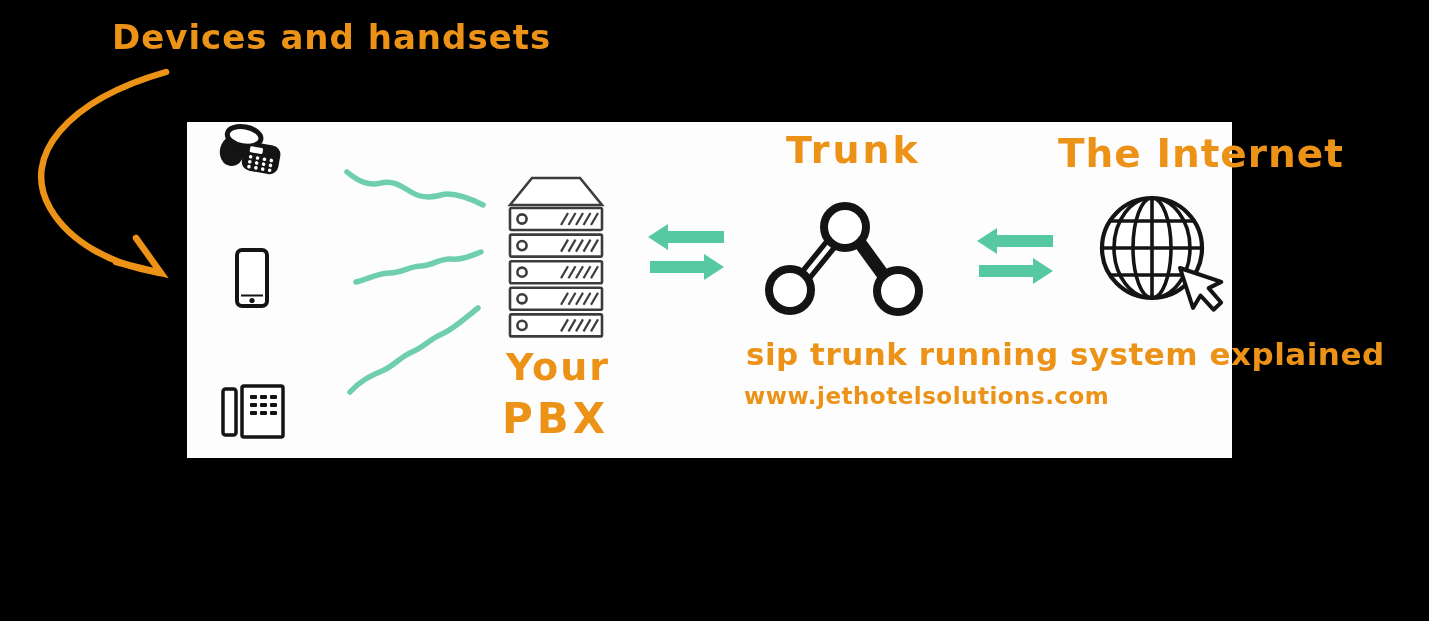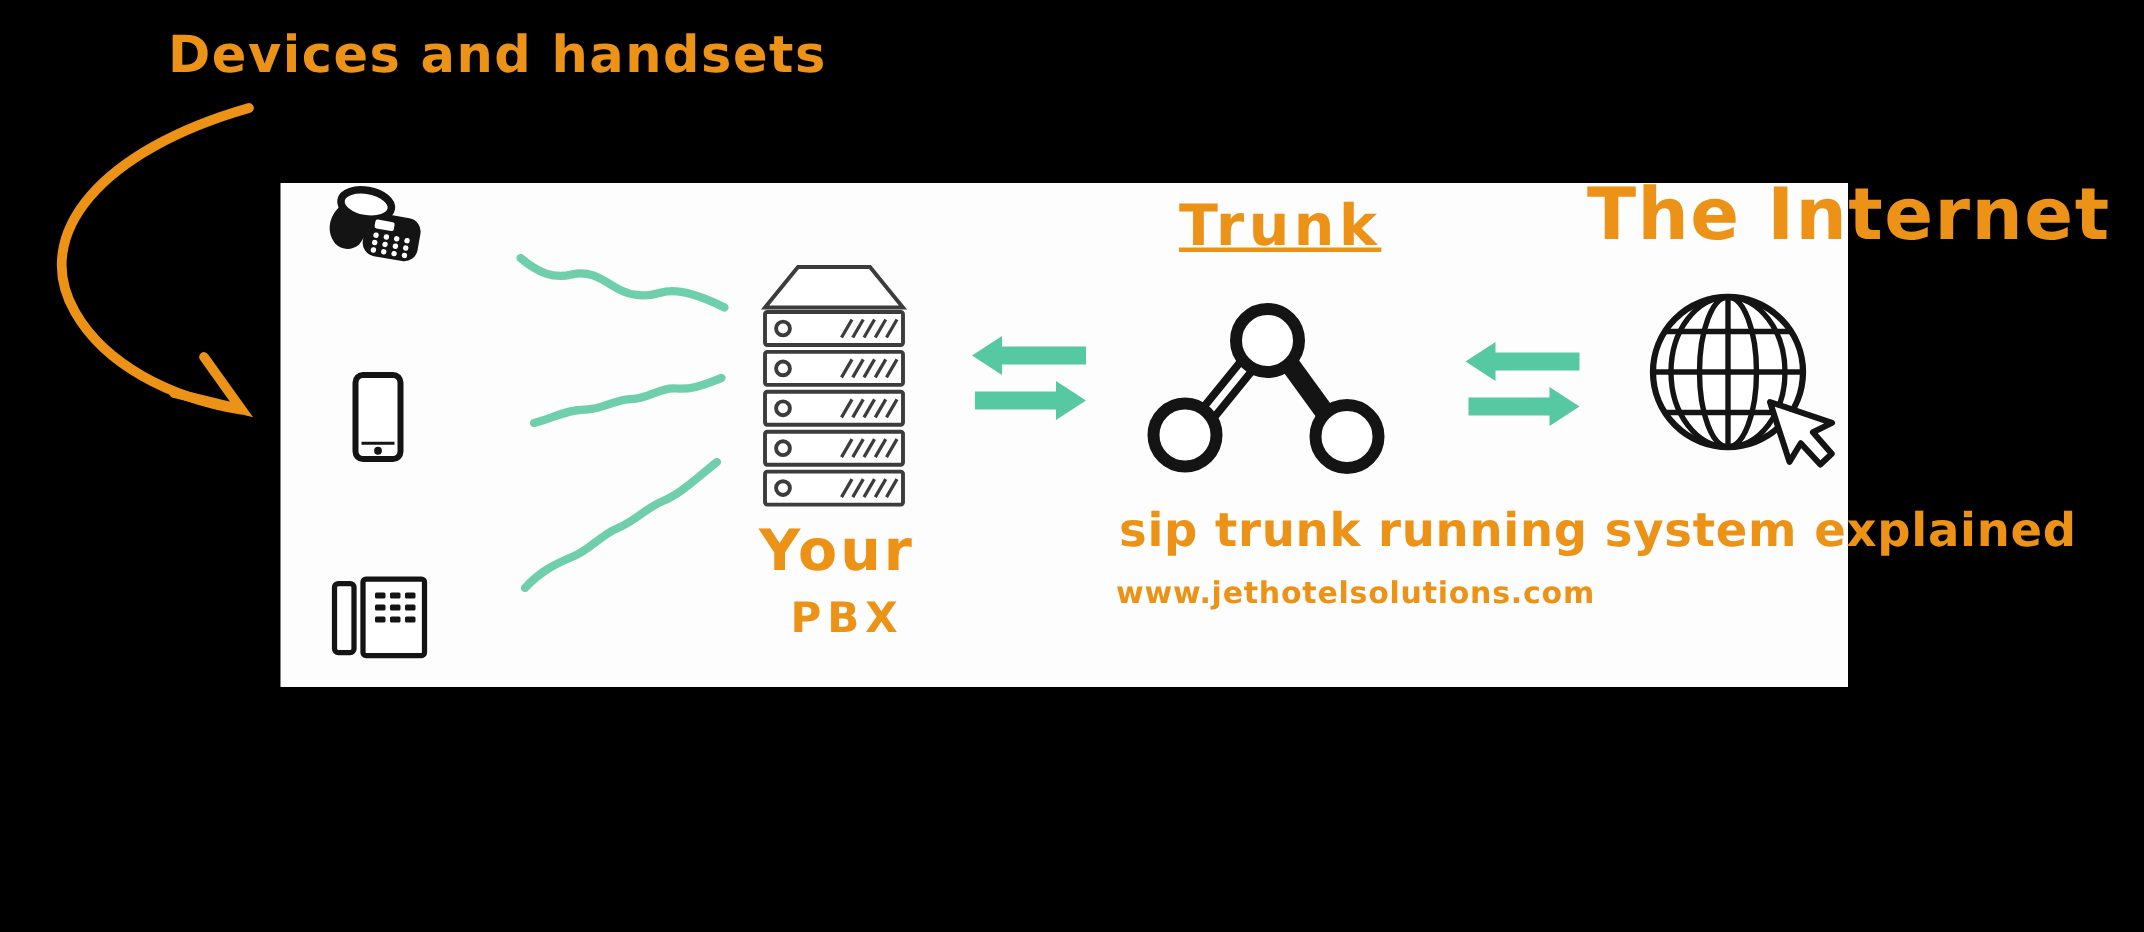--- a/index.html
+++ b/index.html
@@ -18,26 +18,26 @@
   .hand{
     position:absolute;
     color:var(--orange,#EC9216);
     font-weight:700;
     line-height:1;
     white-space:nowrap;
     letter-spacing:0.5px;
   }
   .lbl-devices{left:112px;top:20px;font-size:34px;letter-spacing:1px;}
   .lbl-sip{left:783px;top:80px;font-size:40px;letter-spacing:6px;}
-  .lbl-trunk{left:786px;top:131px;font-size:38px;letter-spacing:3px;text-decoration:underline;}
-  .lbl-internet{left:1058px;top:119px;font-size:48px;letter-spacing:1px;}
+  .lbl-trunk{left:786px;top:131px;font-size:38px;letter-spacing:3px;}
+  .lbl-internet{left:1058px;top:134px;font-size:39px;letter-spacing:1px;}
   .lbl-your{left:506px;top:348px;font-size:38px;letter-spacing:2px;text-align:right;}
-  .lbl-pbx{left:527px;top:398px;font-size:28px;letter-spacing:4px;}
+  .lbl-pbx{left:502px;top:398px;font-size:42px;letter-spacing:4px;}
   .lbl-cap1{left:746px;top:339px;font-size:31px;text-align:center;}
-  .lbl-cap2{left:744px;top:385px;font-size:20px;letter-spacing:0.5px;}
+  .lbl-cap2{left:744px;top:385px;font-size:23px;letter-spacing:0.5px;}
 
   svg{display:block;overflow:visible;}
   .ink-fill{fill:var(--ink,#141414);}
   .white-fill{fill:#ffffff;}
   .srv{fill:#ffffff;stroke:var(--server_gray,#3c3c3c);stroke-width:2.6px;}
   .srv-hatch{stroke:var(--server_gray,#3c3c3c);stroke-width:2.2px;}
   .teal-fill{fill:var(--teal,#56C8A2);}
   .wave{stroke:var(--teal_light,#6FCFAC);stroke-width:5.5px;fill:none;stroke-linecap:round;}
   .orange-stroke{stroke:var(--orange,#EC9216);stroke-width:6.5px;fill:none;stroke-linecap:round;}
 </style>

